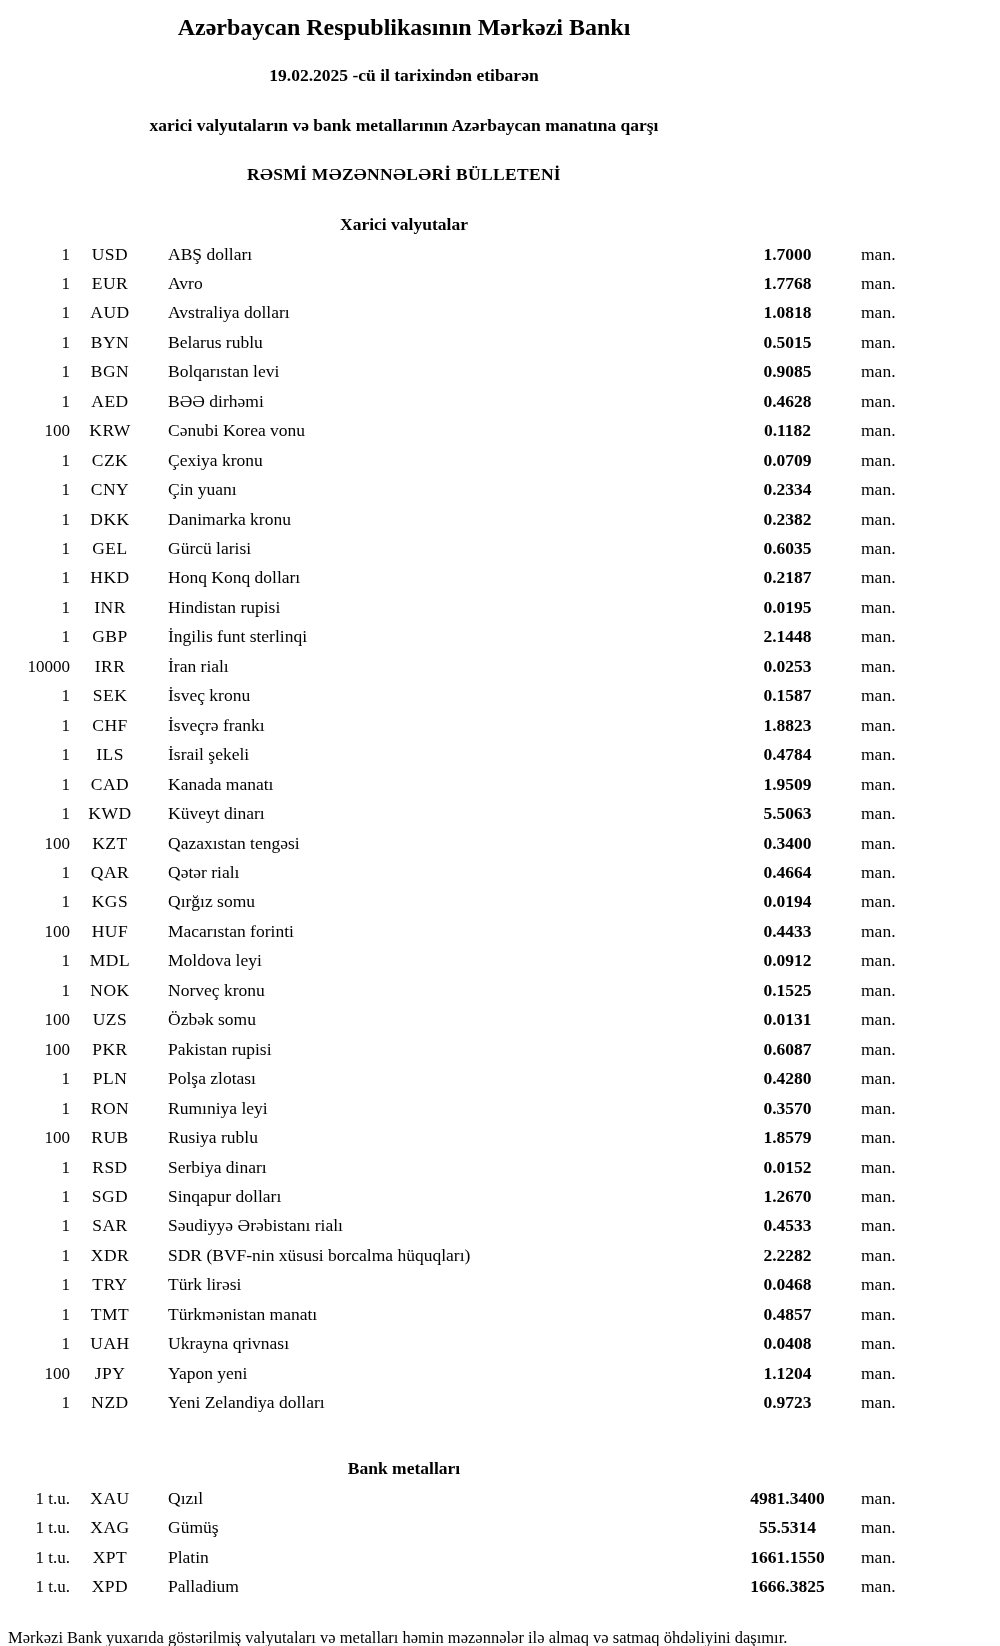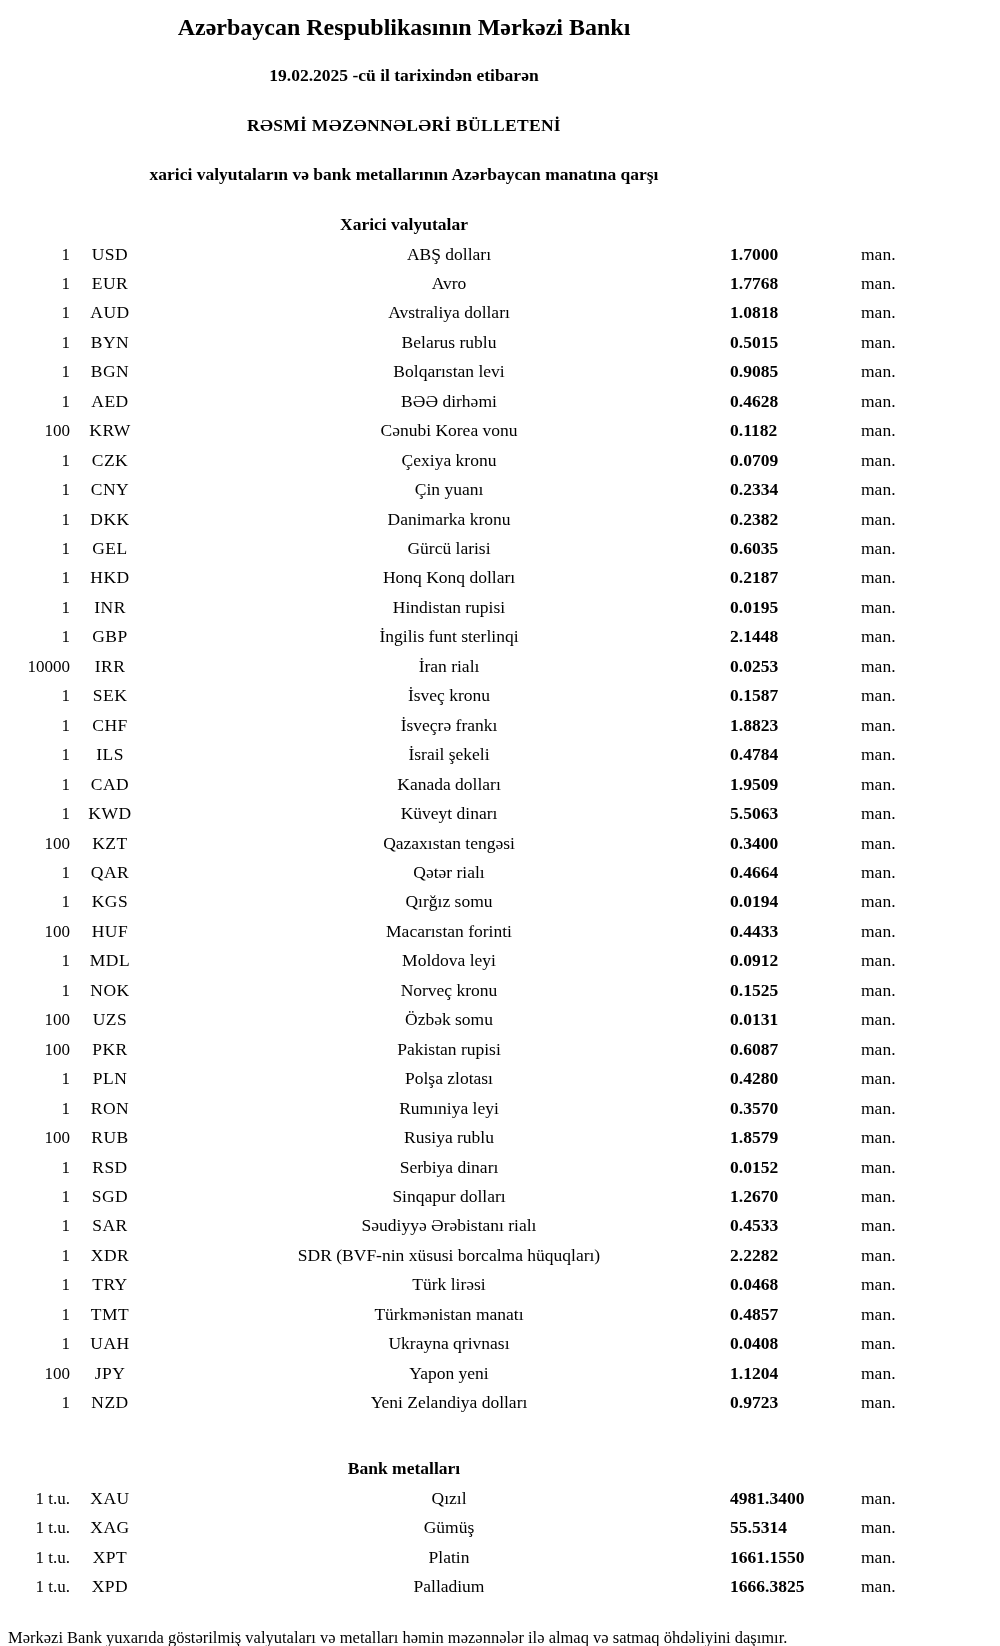--- a/index.html
+++ b/index.html
@@ -61,49 +61,49 @@
   .cell.unit {
     text-align: right;
     font-size: 17px;
   }
   .cell.code {
     text-align: center;
     font-size: 17.5px;
     letter-spacing: 0.5px;
   }
   .cell.name {
-    text-align: center;
+    text-align: left;
     padding-left: 18px;
     white-space: nowrap;
     overflow: hidden;
   }
   .cell.rate {
-    text-align: left;
+    text-align: center;
     font-weight: bold;
   }
   .cell.suffix {
     text-align: left;
     padding-left: 16px;
   }
   .footer {
     margin-top: 24px;
     padding: 0 8px;
     font-size: 16.5px;
     line-height: 26px;
     white-space: nowrap;
   }
 </style>
 </head>
 <body>
 
 <div class="page">
   <h1 class="title">Azərbaycan Respublikasının Mərkəzi Bankı</h1>
   <div class="sub">19.02.2025 -cü il tarixindən etibarən</div>
+  <div class="sub">xarici valyutaların və bank metallarının Azərbaycan manatına qarşı</div>
   <div class="sub sub-upper">RƏSMİ MƏZƏNNƏLƏRİ BÜLLETENİ</div>
-  <div class="sub">xarici valyutaların və bank metallarının Azərbaycan manatına qarşı</div>
 
   <div id="sections">
       <div class="section-heading">Xarici valyutalar</div>
       <div class="rate-table">
         <div class="rate-row">
           <span class="cell unit">1</span>
           <span class="cell code">USD</span>
           <span class="cell name">ABŞ dolları</span>
           <span class="cell rate">1.7000</span>
           <span class="cell suffix">man.</span>
@@ -223,21 +223,21 @@
         <div class="rate-row">
           <span class="cell unit">1</span>
           <span class="cell code">ILS</span>
           <span class="cell name">İsrail şekeli</span>
           <span class="cell rate">0.4784</span>
           <span class="cell suffix">man.</span>
         </div>
         <div class="rate-row">
           <span class="cell unit">1</span>
           <span class="cell code">CAD</span>
-          <span class="cell name">Kanada dolları</span>
+          <span class="cell name">Kanada manatı</span>
           <span class="cell rate">1.9509</span>
           <span class="cell suffix">man.</span>
         </div>
         <div class="rate-row">
           <span class="cell unit">1</span>
           <span class="cell code">KWD</span>
           <span class="cell name">Küveyt dinarı</span>
           <span class="cell rate">5.5063</span>
           <span class="cell suffix">man.</span>
         </div>

